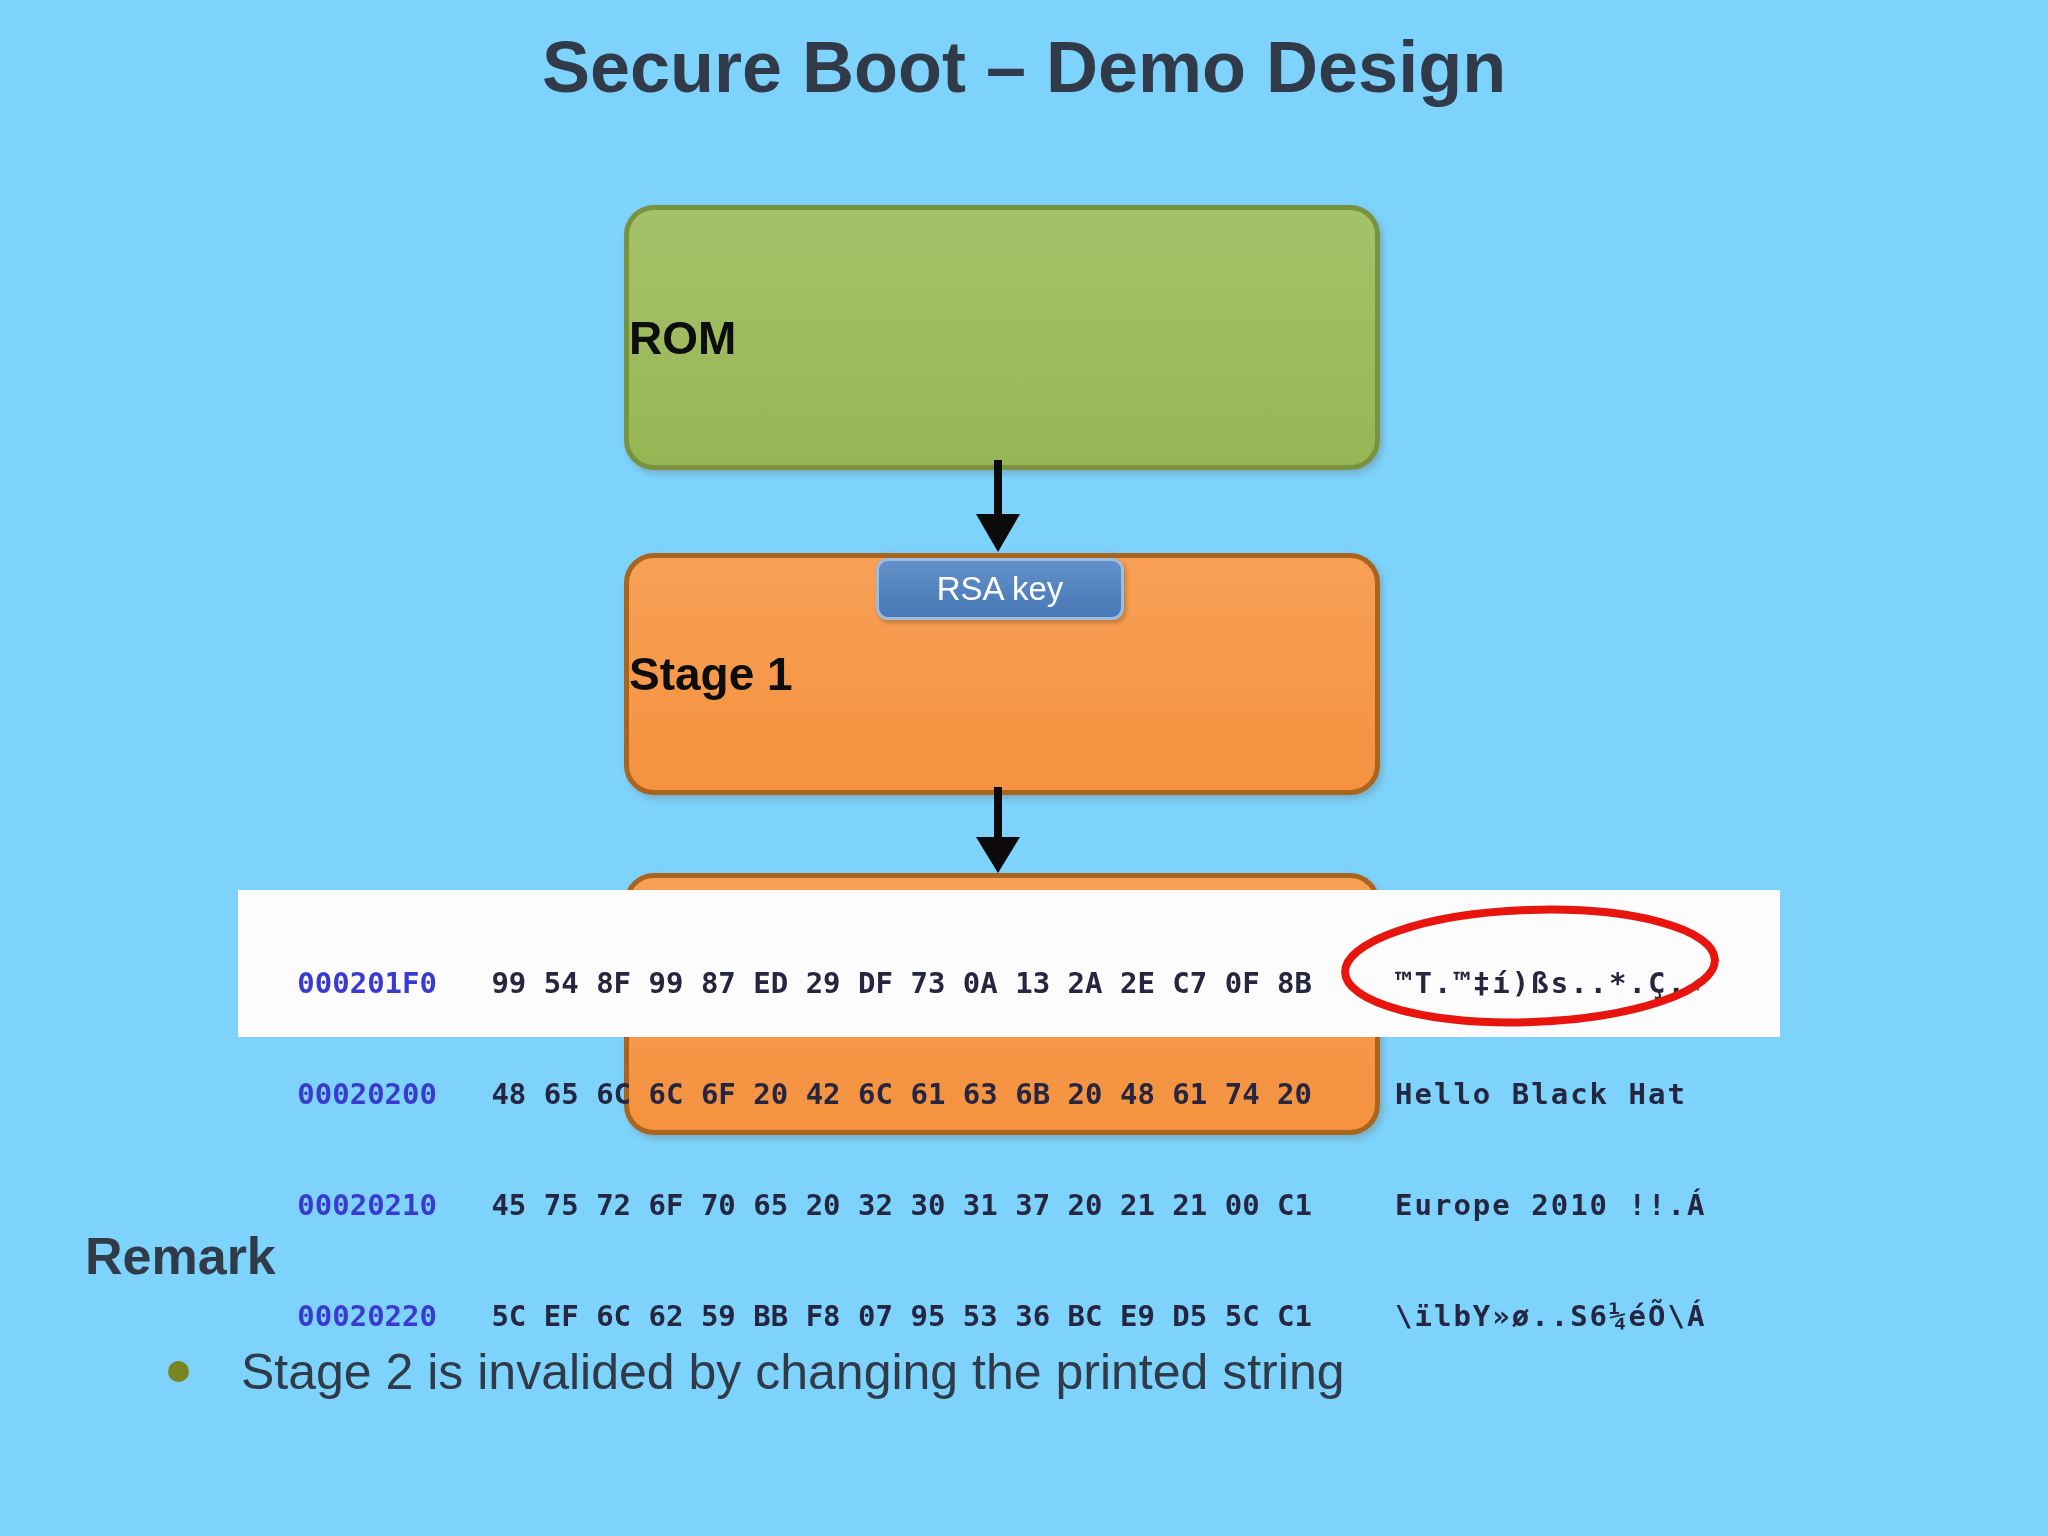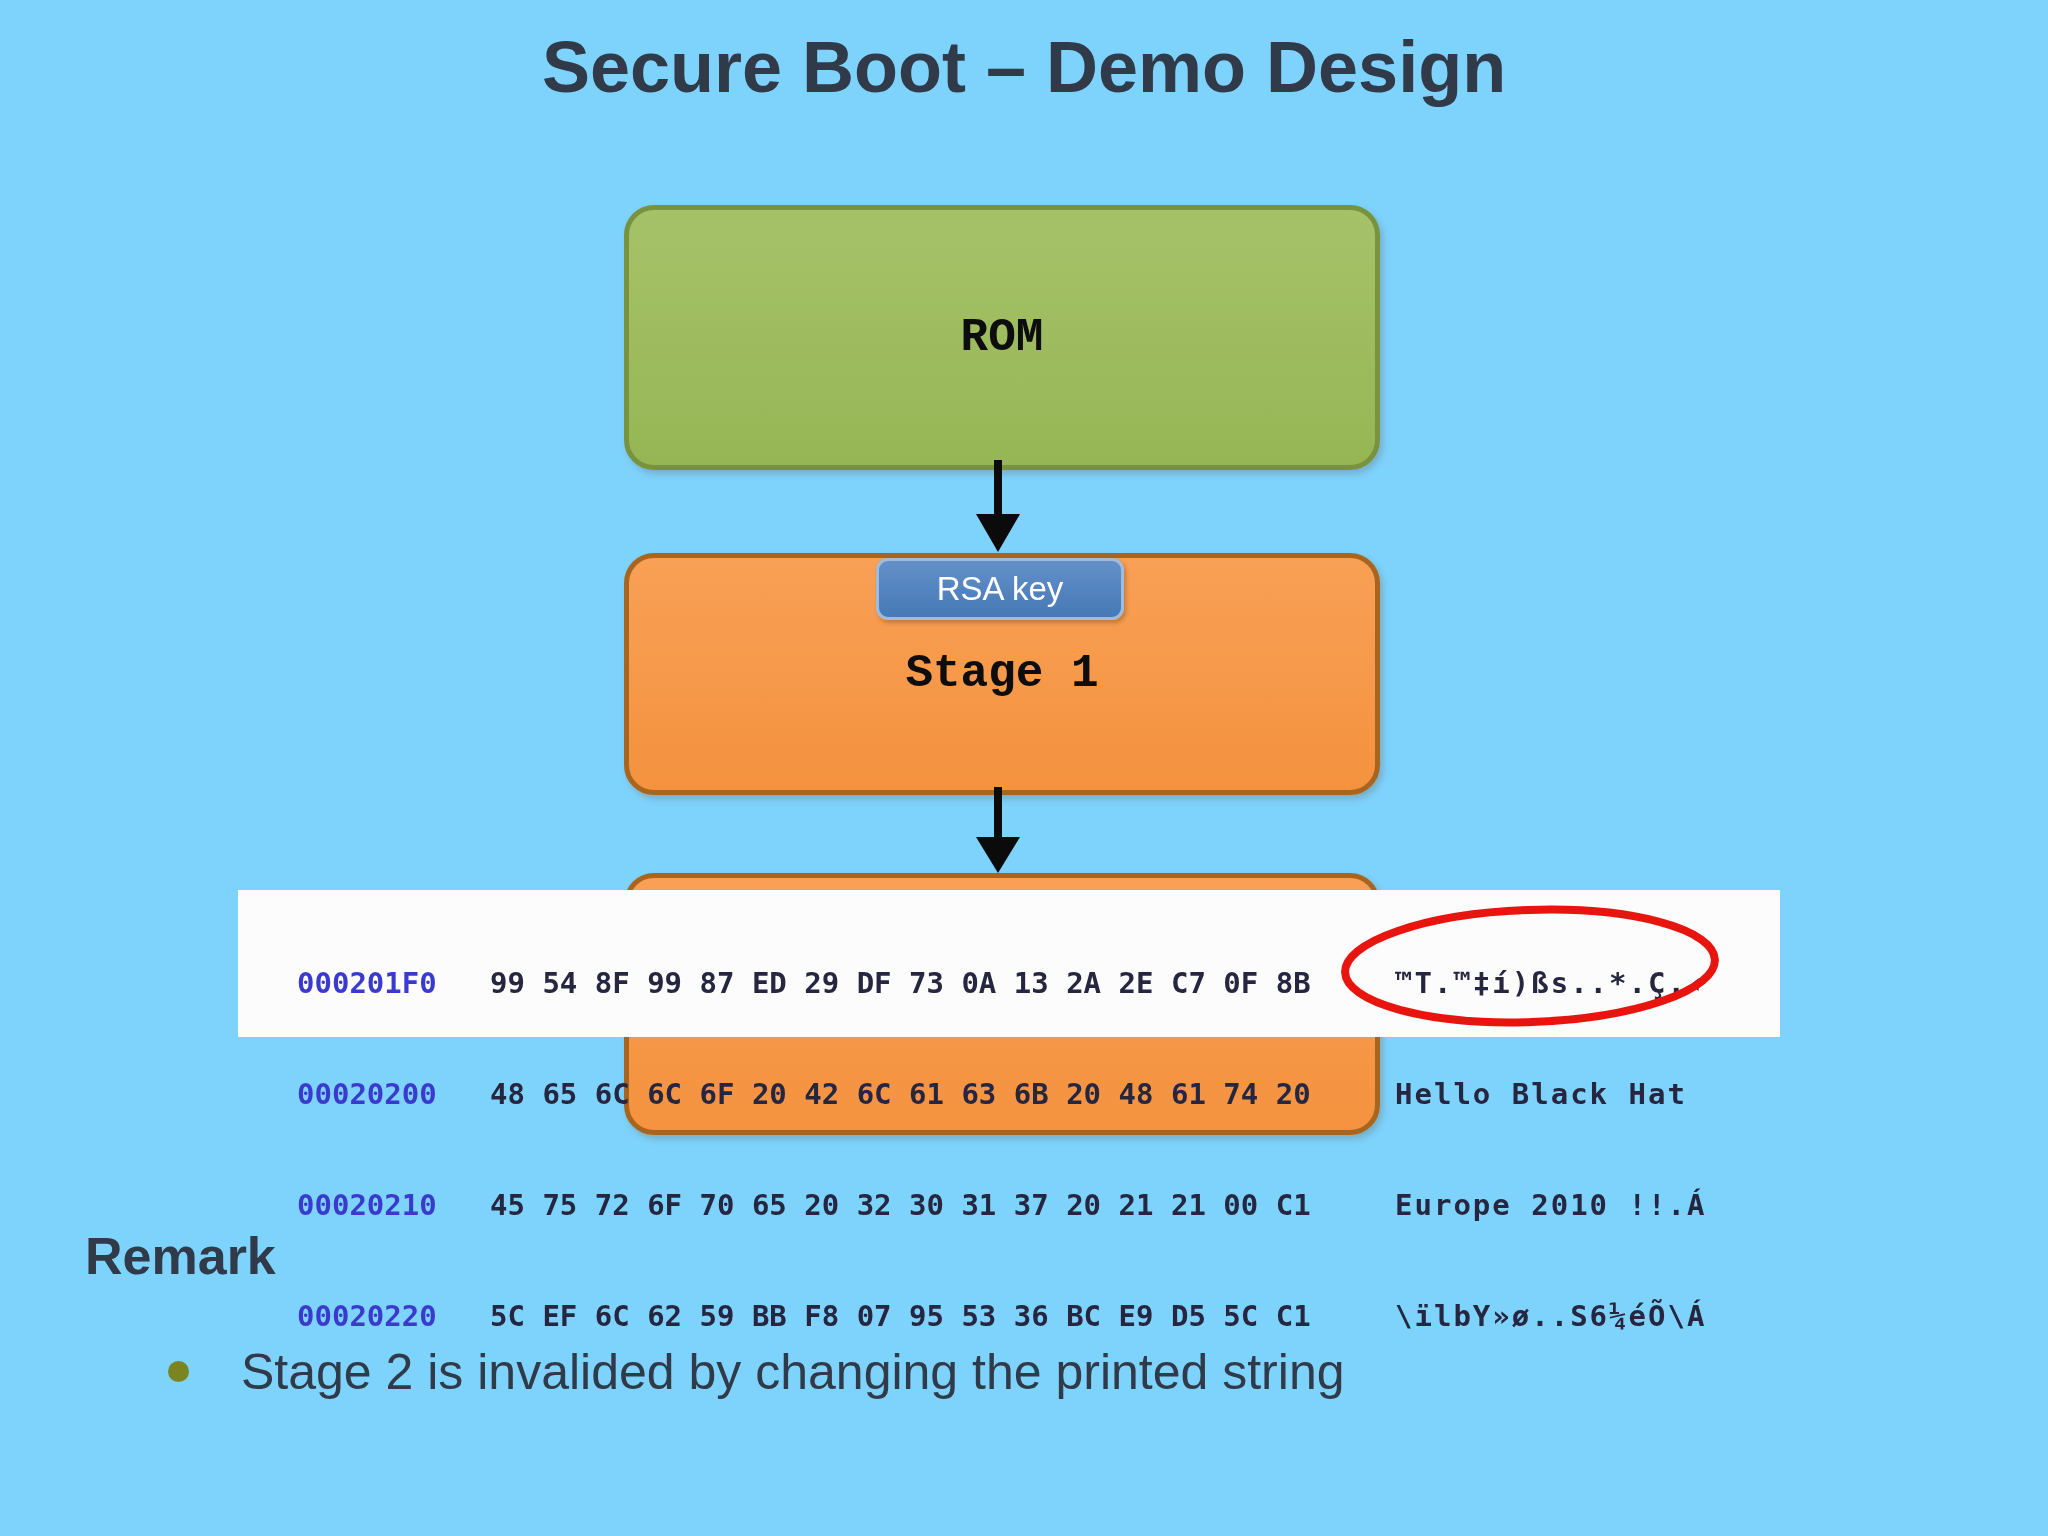--- a/index.html
+++ b/index.html
@@ -8,23 +8,22 @@
     background:#7dd3fc; overflow:hidden;
     font-family:"Liberation Sans", sans-serif;
   }
   .title {
     position:absolute; top:26px; left:0; width:100%;
     text-align:center; font-size:72px; font-weight:700;
     color:#313a49; letter-spacing:0px;
   }
   .box {
     position:absolute; border-radius:30px;
-    display:flex; align-items:center; justify-content:center;
+    display:flex; align-items:center; justify-content:flex-start;
     box-shadow:3px 4px 6px rgba(110,110,110,0.35);
-    font-family:Liberation Mono, monospace;
   }
   #rom-box {
     left:624px; top:205px; width:746px; height:255px;
     background:linear-gradient(180deg,#a6c269 0%, #96b655 100%);
     border:5px solid #78923e;
   }
   #stage1-box {
     left:624px; top:553px; width:746px; height:232px;
     background:linear-gradient(180deg,#f8a055 0%, #f4923f 100%);
     border:5px solid #a9641d;
@@ -56,21 +55,21 @@
   .hex-band {
     position:absolute; left:238px; top:890px; width:1542px; height:147px;
     background:#fcfcfc;
   }
   .hexdump {
     position:absolute; left:297px; top:891px;
     font-family:"DejaVu Sans Mono", monospace;
     font-size:29px; font-weight:700; line-height:37px;
     color:#262640; white-space:pre;
   }
-  .hexrow { display:flex; }
+  .hexrow { display:flex;text-align:right; }
   .addr  { color:#3a3ace; width:140px; margin-right:53px; }
   .bytes { width:822px; margin-right:83px; }
   .ascii { letter-spacing:2px; }
   .circle-svg { position:absolute; left:1336px; top:902px; }
   #remark-heading {
     position:absolute; left:85px; top:1226px;
     font-size:52px; font-weight:700; color:#313a49;
   }
   .bullets { position:absolute; left:168px; top:1341px; }
   .bullet-row {

